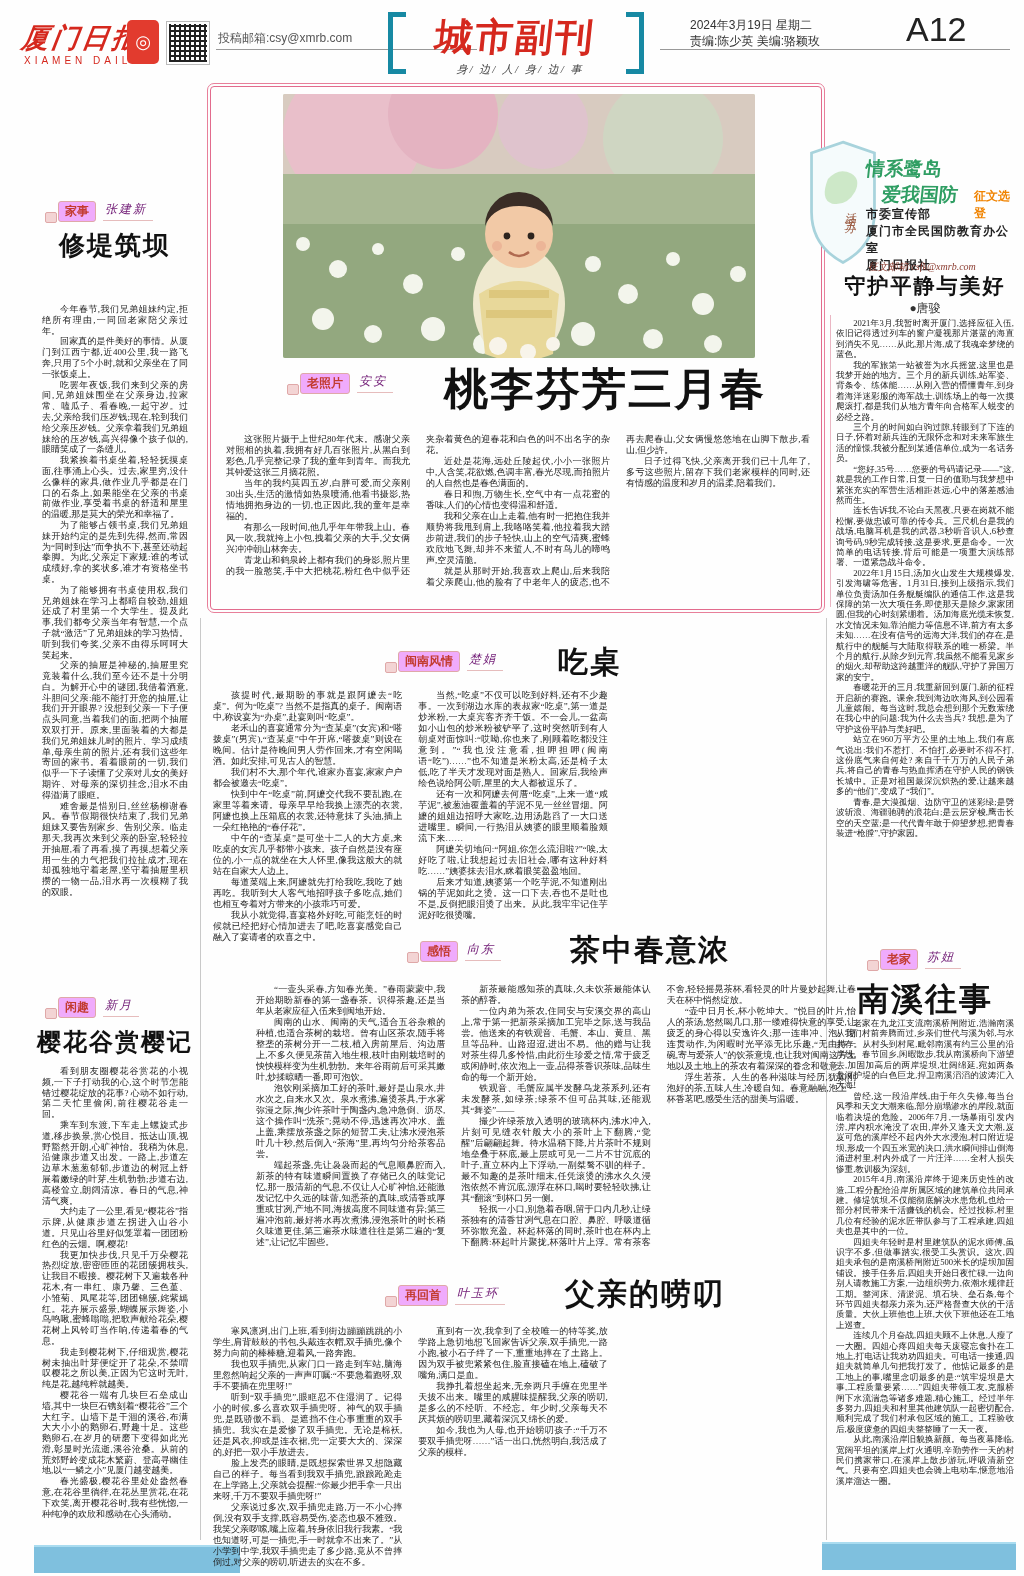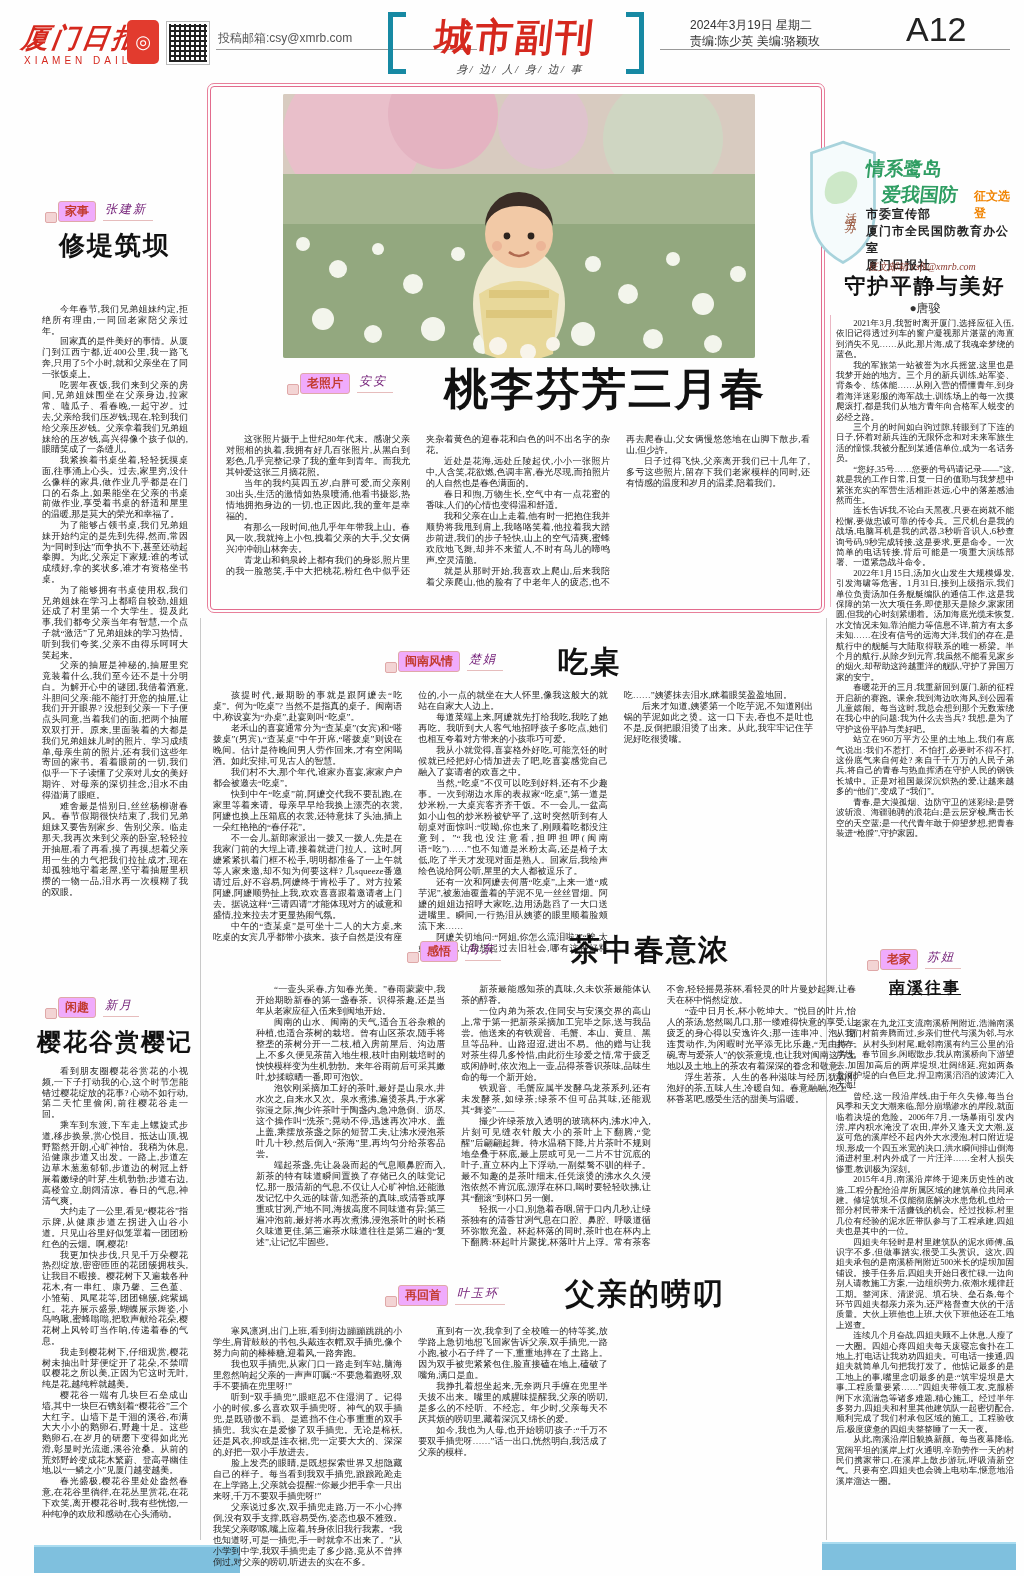--- a/index.html
+++ b/index.html
@@ -195,21 +195,20 @@
   <div class="tag-row" style="left:398px;top:650px;">
     <span class="tag-scroll">闽南风情</span>
     <span class="tag-author">楚娟</span>
   </div>
   <div class="a-title" style="left:530px;top:642px;width:120px;font-size:30px;">吃桌</div>
   <div class="body-text col-c" style="left:213px;top:690px;width:600px;height:272px;font-family:Liberation Serif, serif;">
       <p>孩提时代,最期盼的事就是跟阿嬷去“吃桌”。何为“吃桌”? 当然不是指真的桌子。闽南语中,称设宴为“办桌”,赴宴则叫“吃桌”。</p>
       <p>老禾山的喜宴通常分为“查某桌”(女宾)和“嗒拨桌”(男宾),“查某桌”中午开席,“嗒拨桌”则设在晚间。估计是待晚间男人劳作回来,才有空闲喝酒。如此安排,可见古人的智慧。</p>
       <p>我们村不大,那个年代,谁家办喜宴,家家户户都会被邀去“吃桌”。</p>
       <p>快到中午“吃桌”前,阿嬷交代我不要乱跑,在家里等着来请。母亲早早给我换上漂亮的衣裳,阿嬷也换上压箱底的衣裳,还特意抹了头油,插上一朵红艳艳的“春仔花”。</p>
-      <p>不一会儿,新郎家派出一拨又一拨人,先是在我家门前的大埕上请,接着就进门拉人。这时,阿嬷紧紧扒着门框不松手,明明都准备了一上午就等人家来邀,却不知为何要这样? 几squeeze番邀请过后,好不容易,阿嬷终于肯松手了。对方拉紧阿嬷,阿嬷顺势扯上我,欢欢喜喜跟着邀请者上门去。据说这样“三请四请”才能体现对方的诚意和盛情,拉来拉去才更显热闹气氛。</p>
       <p>中午的“查某桌”是可坐十二人的大方桌,来吃桌的女宾几乎都带小孩来。孩子自然是没有座位的,小一点的就坐在大人怀里,像我这般大的就站在自家大人边上。</p>
       <p>每道菜端上来,阿嬷就先打给我吃,我吃了她再吃。我听到大人客气地招呼孩子多吃点,她们也相互夸着对方带来的小孩乖巧可爱。</p>
       <p>我从小就觉得,喜宴格外好吃,可能烹饪的时候就已经把好心情加进去了吧,吃喜宴感觉自己融入了宴请者的欢喜之中。</p>
       <p>当然,“吃桌”不仅可以吃到好料,还有不少趣事。一次到湖边水库的表叔家“吃桌”,第一道是炒米粉,一大桌宾客齐齐干饭。不一会儿,一盆高如小山包的炒米粉被铲平了,这时突然听到有人朝桌对面惊叫:“哎呦,你也来了,刚顾着吃都没注意到。”“我也没注意看,担呷担呷(闽南语“吃”)……”也不知道是米粉太高,还是椅子太低,吃了半天才发现对面是熟人。回家后,我绘声绘色说给阿公听,屋里的大人都被逗乐了。</p>
       <p>还有一次和阿嬷去何厝“吃桌”,上来一道“咸芋泥”,被葱油覆盖着的芋泥不见一丝丝冒烟。阿嬷的姐姐边招呼大家吃,边用汤匙舀了一大口送进嘴里。瞬间,一行热泪从姨婆的眼里顺着脸颊流下来……</p>
       <p>阿嬷关切地问:“阿姐,你怎么流泪啦?”“唉,太好吃了啦,让我想起过去旧社会,哪有这种好料吃……”姨婆抹去泪水,眯着眼笑盈盈地回。</p>
       <p>后来才知道,姨婆第一个吃芋泥,不知道刚出锅的芋泥如此之烫。这一口下去,吞也不是吐也不是,反倒把眼泪烫了出来。从此,我牢牢记住芋泥好吃很烫嘴。</p>
     </div>
 
   <div class="tag-row" style="left:420px;top:940px;">
@@ -275,21 +274,21 @@
       <p>2022年1月15日,汤加火山发生大规模爆发,引发海啸等危害。1月31日,接到上级指示,我们单位负责汤加任务舰艇编队的通信工作,这是我保障的第一次大项任务,即使那天是除夕,家家团圆,但我的心时刻紧绷着。汤加海底光缆未恢复,水文情况未知,靠泊能力等信息不详,前方有太多未知……在没有信号的远海大洋,我们的存在,是航行中的舰艇与大陆取得联系的唯一桥梁。半个月的航行,从除夕到元宵,我虽然不能看见家乡的烟火,却帮助这跨越重洋的舰队,守护了异国万家的安宁。</p>
       <p>春暖花开的三月,我重新回到厦门,新的征程开启新的赛跑。课余,我到海边吹海风,到公园看儿童嬉闹。每当这时,我总会想到那个无数萦绕在我心中的问题:我为什么去当兵? 我想,是为了守护这份平静与美好吧。</p>
       <p>站立在960万平方公里的土地上,我们有底气说出:我们不惹打、不怕打,必要时不得不打,这份底气来自何处? 来自千千万万的人民子弟兵,将自己的青春与热血挥洒在守护人民的钢铁长城中。正是对祖国最深沉炽热的爱,让越来越多的“他们”,变成了“我们”。</p>
       <p>青春,是大漠孤烟、边防守卫的迷彩绿;是劈波斩浪、海疆驰骋的浪花白;是云层穿梭,鹰击长空的天空蓝;是一代代青年敢于仰望梦想,把青春装进“枪膛”,守护家园。</p>
     </div>
 
   <div class="tag-row" style="left:880px;top:948px;">
     <span class="tag-scroll">老家</span>
     <span class="tag-author">苏妞</span>
   </div>
-  <div class="a-title" style="left:836px;top:978px;width:178px;font-size:16px;text-decoration:underline;">南溪往事</div>
+  <div class="a-title" style="left:836px;top:978px;width:178px;font-size:32px;">南溪往事</div>
   <div class="body-text col-r" style="left:836px;top:1018px;width:178px;height:518px;">
       <p>老家在九龙江支流南溪桥闸附近,浩瀚南溪从我们村前奔腾而过,乡亲们世代与溪为邻,与水共存。从村头到村尾,毗邻南溪有约三公里的沿岸线。春节回乡,闲暇散步,我从南溪桥向下游望去,加固加高后的两岸堤坝,壮阔绵延,宛如两条盘河护堤的白色巨龙,捍卫南溪滔滔的波涛汇入大海!</p>
       <p>曾经,这一段沿岸线,由于年久失修,每当台风季和天文大潮来临,部分崩塌渗水的岸段,就面临着决堤的危险。2006年7月,一场暴雨引发内涝,岸内积水淹没了农田,岸外又逢天文大潮,岌岌可危的溪岸经不起内外大水浸泡,村口附近堤坝,形成一个四五米宽的决口,洪水瞬间排山倒海涌进村里,村内外成了一片汪洋……全村人损失惨重,教训极为深刻。</p>
       <p>2015年4月,南溪沿岸终于迎来历史性的改造,工程分配给沿岸所属区域的建筑单位共同承建。修堤筑坝,不仅能彻底解决水患危机,也给一部分村民带来干活赚钱的机会。经过投标,村里几位有经验的泥水匠带队参与了工程承建,四姐夫也是其中的一位。</p>
       <p>四姐夫年轻时是村里建筑队的泥水师傅,虽识字不多,但做事踏实,很受工头赏识。这次,四姐夫承包的是南溪桥闸附近500米长的堤坝加固铺设。接手任务后,四姐夫开始日夜忙碌,一边向别人请教施工方案,一边组织劳力,依潮水规律赶工期。整河床、清淤泥、填石块、垒石条,每个环节四姐夫都亲力亲为,还严格督查大伙的干活质量。大伙上班他也上班,大伙下班他还在工地上巡查。</p>
       <p>连续几个月奋战,四姐夫顾不上休息,人瘦了一大圈。四姐心疼四姐夫每天废寝忘食扑在工地上,打电话让我劝劝四姐夫。可电话一接通,四姐夫就简单几句把我打发了。他惦记最多的是工地上的事,嘴里念叨最多的是:“筑牢堤坝是大事,工程质量要紧……”四姐夫带领工友,克服桥闸下水流湍急等诸多难题,精心施工。经过半年多努力,四姐夫和村里其他建筑队一起密切配合,顺利完成了我们村承包区域的施工。工程验收后,极度疲惫的四姐夫整整睡了一天一夜。</p>
       <p>从此,南溪沿岸旧貌换新颜。每当夜幕降临,宽阔平坦的溪岸上灯火通明,辛勤劳作一天的村民们携家带口,在溪岸上散步游玩,呼吸清新空气。只要有空,四姐夫也会骑上电动车,惬意地沿溪岸溜达一圈。</p>
     </div>
   <div class="blue-band" style="left:822px;top:1542px;width:194px;"></div>
 

